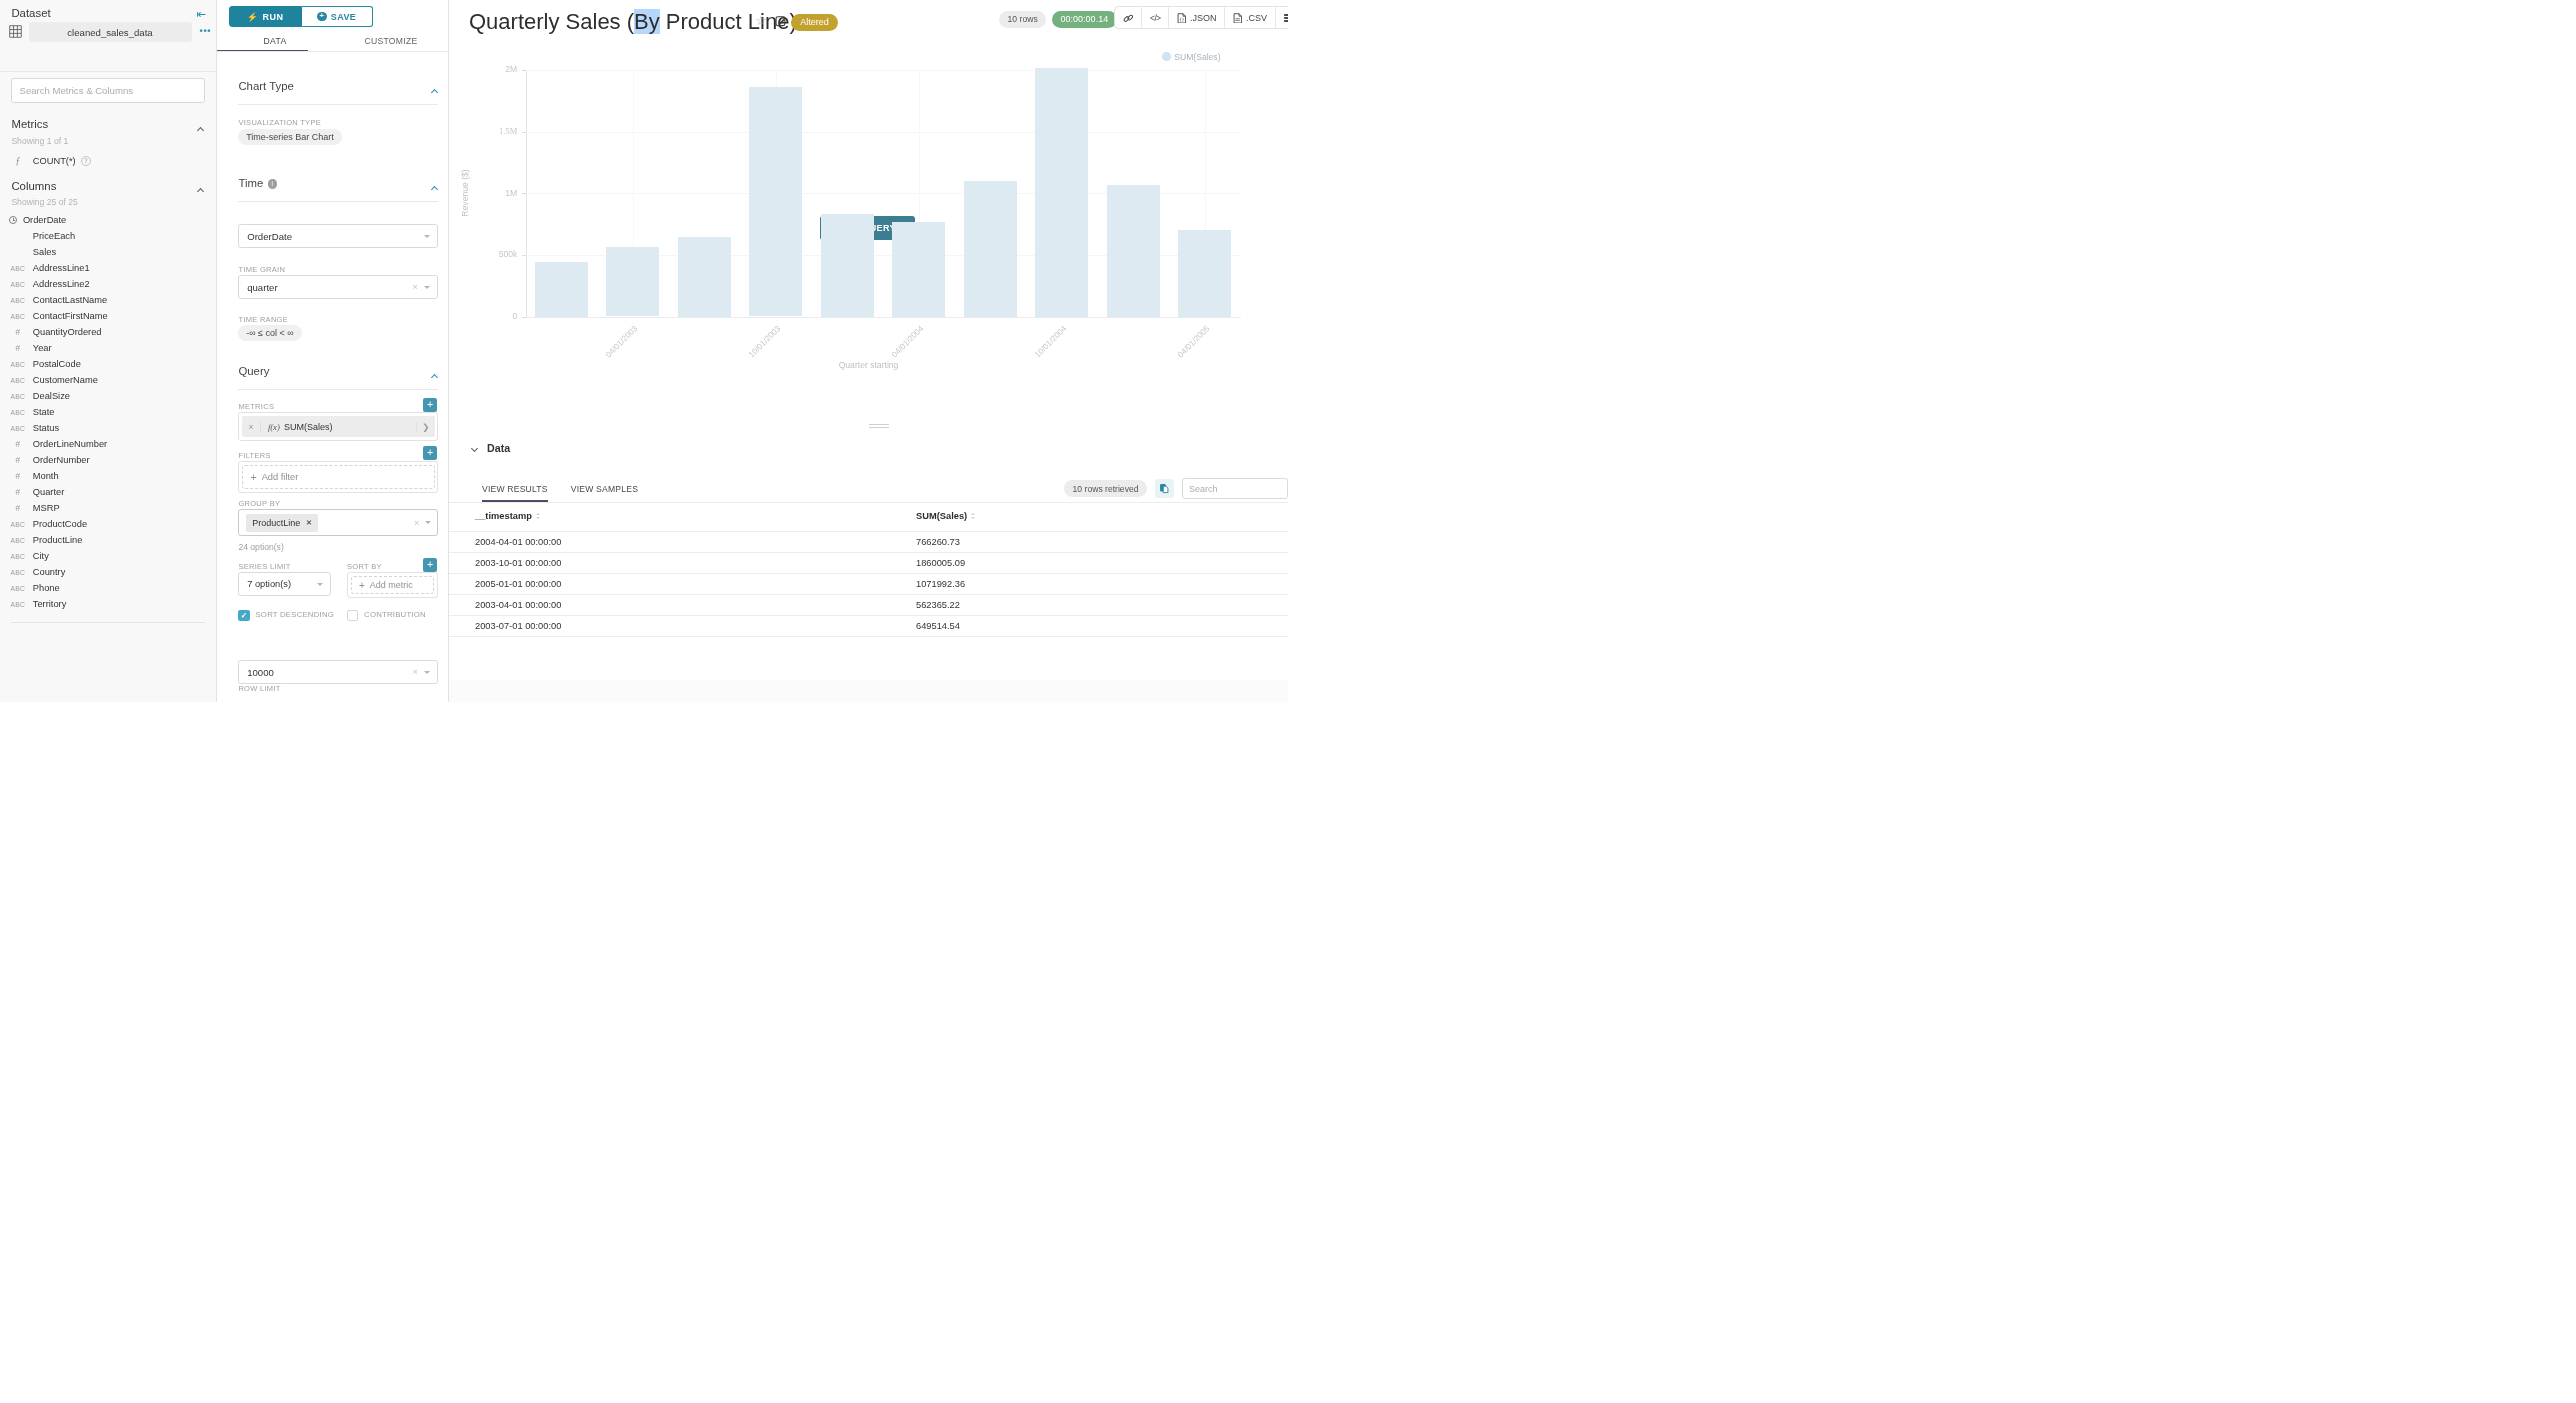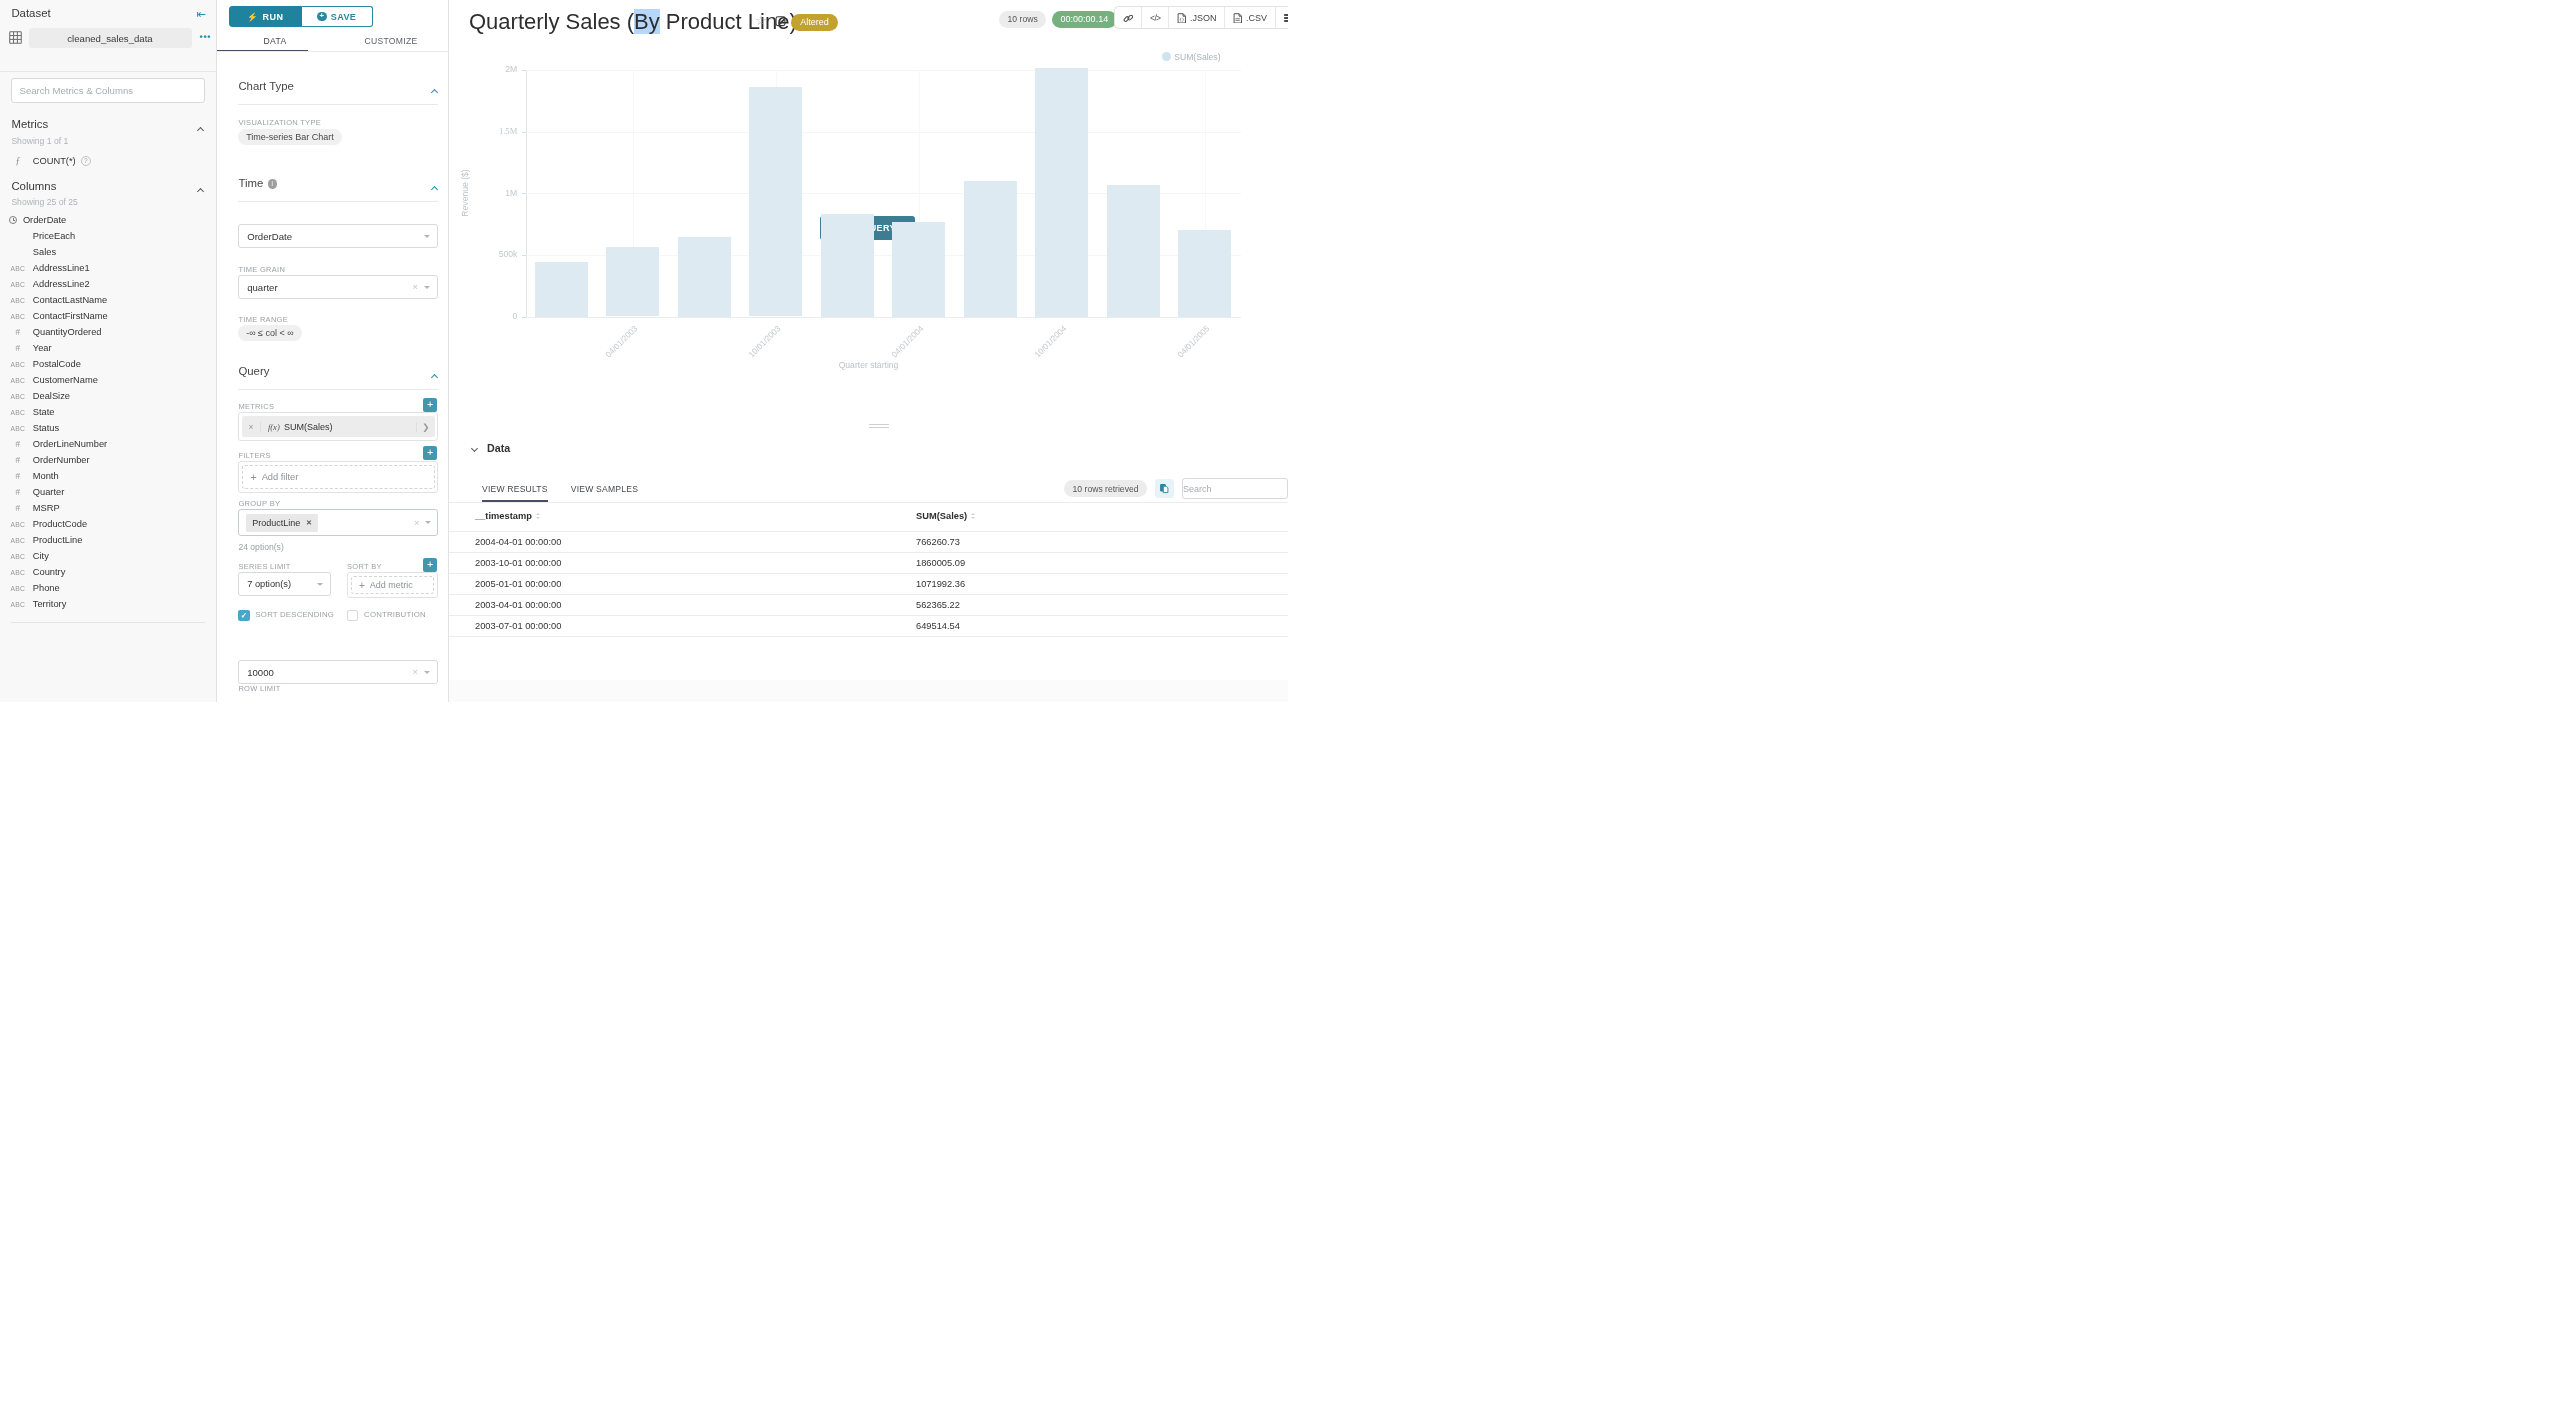--- a/index.html
+++ b/index.html
@@ -3,21 +3,21 @@
 <meta charset="utf-8">
 <style>
   * { box-sizing: border-box; margin: 0; padding: 0; }
   body { font-family: "Liberation Sans", sans-serif; background: #fff; color: #333; }
   #app { position: relative; width: 1288px; height: 702px; overflow: hidden; background: #fff; }
 
   
   #sidebar { position: absolute; left: 0; top: 0; width: 217px; height: 702px; background: #f8f8f8; border-right: 0.7px solid #e2e2e2; }
   .sb-title { position: absolute; left: 11.4px; top: 7.1px; font-size: 11.4px; color: #383838; }
   .collapse-ic { position: absolute; right: 10px; top: 7.1px; color: #2490ab; font-size: 11.4px; cursor: pointer; }
-  .ds-row { position: absolute; left: 0; top: 28px; width: 217px; height: 21.4px; }
+  .ds-row { position: absolute; left: 0; top: 22px; width: 217px; height: 21.4px; }
   .grid-ic { position: absolute; left: 8.6px; top: 2.9px; width: 13px; height: 13px; }
   .ds-pill { position: absolute; left: 28.5px; top: 0; width: 163px; height: 20px; background: #ececec; border-radius: 2.9px; font-size: 9.6px; color: #3a3a3a; display: flex; align-items: center; justify-content: center; cursor: pointer; }
   .ds-more { position: absolute; right: 5.7px; top: 3.6px; color: #2490ab; font-size: 9.3px; font-weight: bold; letter-spacing: 0.7px; cursor: pointer; }
   .sb-div { position: absolute; left: 0; top: 71px; width: 217px; border-top: 0.7px solid #e7e7e7; }
   .sb-search { position: absolute; left: 11.4px; top: 78px; width: 194px; height: 25px; border: 0.7px solid #d9d9d9; border-radius: 2.9px; padding: 0 7.1px; font-size: 9.6px; color: #333; background: #fff; font-family: "Liberation Sans", sans-serif; }
   .sb-search::placeholder { color: #a8adb3; }
   .sec-head { position: absolute; left: 11.4px; font-size: 11.4px; color: #383838; }
   .sec-chev { position: absolute; right: 13px; color: #5a5a5a; }
   .showing { position: absolute; left: 11.4px; font-size: 8.6px; color: #b0b3b8; }
   .chev { display: inline-block; width: 5px; height: 5px; border-right: 1.1px solid currentColor; border-bottom: 1.1px solid currentColor; }
@@ -117,21 +117,21 @@
   .drag-handle span { display: block; height: 1.1px; background: #cfcfcf; margin-bottom: 2.1px; }
   .data-head { position: absolute; left: 23px; top: 442px; display: flex; align-items: center; gap: 10px; cursor: pointer; }
   .data-head .chev { color: #5a5a5a; }
   .data-title { font-size: 10.7px; font-weight: bold; color: #333; }
   .dtabs { position: absolute; left: 33px; top: 484px; display: flex; gap: 23px; }
   .dtab { font-size: 8.6px; letter-spacing: 0.2px; color: #45494e; cursor: pointer; padding-bottom: 6.4px; }
   .dtab.active { border-bottom: 2.1px solid #494d66; }
   .dtab-line { position: absolute; left: 0; top: 502px; width: 839px; border-top: 0.7px solid #ececec; }
   .pill-retrieved { position: absolute; left: 615px; top: 480px; height: 17px; border-radius: 8.6px; background: #ececec; color: #555; font-size: 8.6px; display: inline-flex; align-items: center; padding: 0 8.6px; }
   .copy-btn { position: absolute; left: 706px; top: 479px; width: 19px; height: 19px; border-radius: 2.9px; background: #e8f3f7; display: flex; align-items: center; justify-content: center; cursor: pointer; }
-  .dsearch { position: absolute; left: 733px; top: 478px; width: 106px; height: 21.4px; border: 0.7px solid #d9d9d9; border-radius: 2.9px; padding: 0 0; font-size: 9px; font-family: "Liberation Sans", sans-serif; color: #333; }
+  .dsearch { position: absolute; left: 733px; top: 478px; width: 106px; height: 21.4px; border: 0.7px solid #d9d9d9; border-radius: 2.9px; padding: 0 6px; font-size: 9px; font-family: "Liberation Sans", sans-serif; color: #333; }
   .dsearch::placeholder { color: #a8adb3; }
   .thead { position: absolute; left: 0; top: 511px; width: 839px; height: 20.7px; }
   .th { position: absolute; font-size: 9.3px; font-weight: bold; color: #2e2e2e; display: flex; align-items: center; gap: 4.3px; cursor: pointer; }
   .sorters { display: inline-flex; flex-direction: column; gap: 1.4px; }
   .tri-up { width: 0; height: 0; border-left: 2.5px solid transparent; border-right: 2.5px solid transparent; border-bottom: 2.9px solid #d2d2d2; }
   .tri-down { width: 0; height: 0; border-left: 2.5px solid transparent; border-right: 2.5px solid transparent; border-top: 2.9px solid #d2d2d2; }
   #trows { position: absolute; left: 0; top: 531px; width: 839px; border-top: 0.7px solid #ececec; }
   .trow { position: relative; height: 21px; border-bottom: 0.7px solid #ececec; font-size: 9.3px; color: #333; }
   .td0 { position: absolute; left: 26px; top: 5px; }
   .td1 { position: absolute; left: 467px; top: 5px; }

